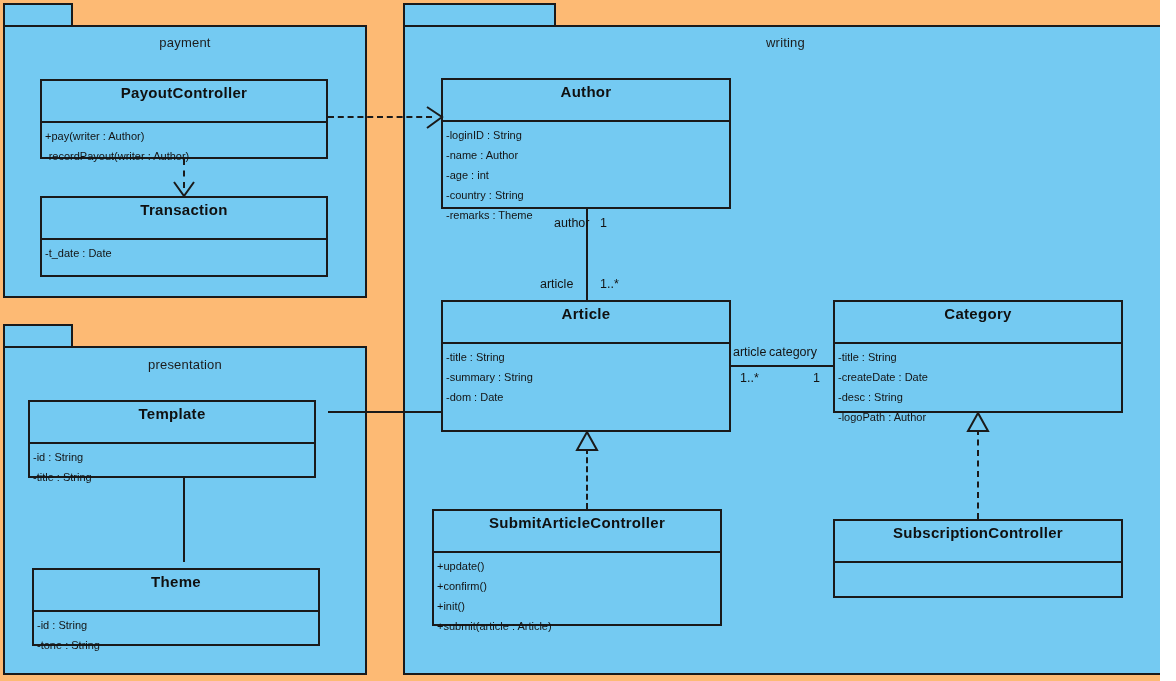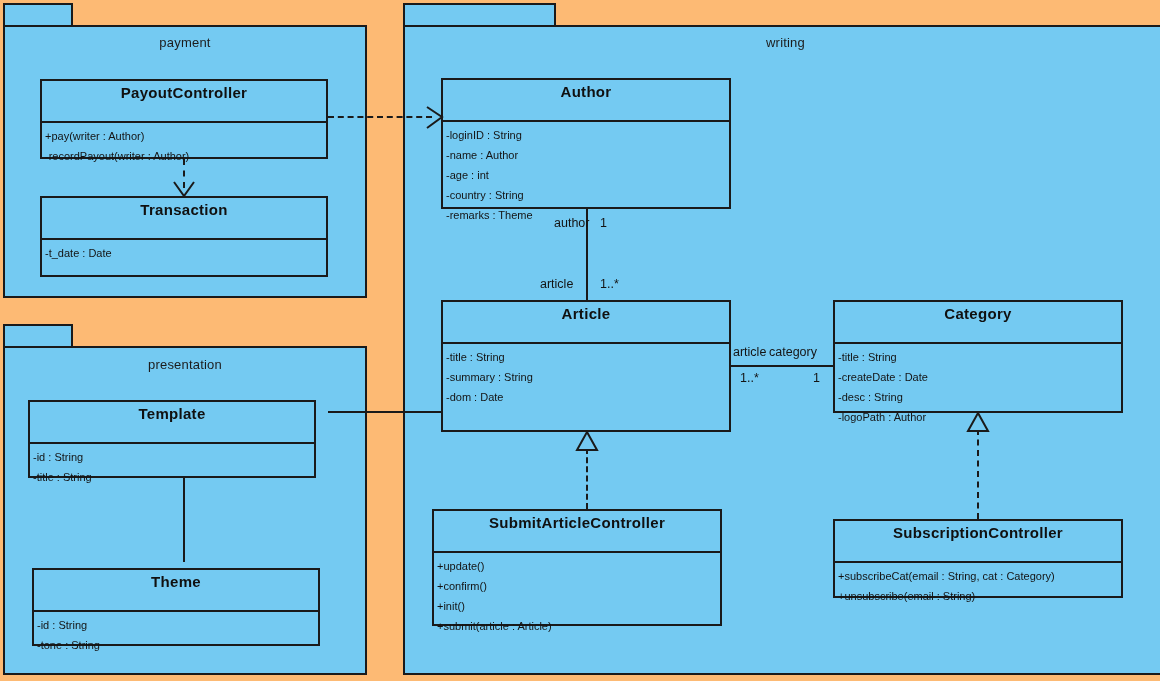--- a/index.html
+++ b/index.html
@@ -197,24 +197,20 @@
     <div class="cls-body">
       <div class="member">+update()</div>
       <div class="member">+confirm()</div>
       <div class="member">+init()</div>
       <div class="member">+submit(article : Article)</div>
     </div>
   </div>
 
   <div class="cls" style="left:833px; top:519px; width:290px; height:79px;">
     <div class="cls-name">SubscriptionController</div>
-    <div class="cls-body">
-      <div class="member">+subscribeCat(email : String, cat : Category)</div>
-      <div class="member">+unsubscribe(email : String)</div>
-    </div>
   </div>
 
   <div class="dash-h" style="left:328px; top:116px; width:104px;"></div>
   <svg class="arrow-svg" style="left:424px; top:105px;" width="22" height="26">
     <path d="M3,2 L18,12 L3,23" fill="none" stroke="#1a1a1a" stroke-width="2"></path>
   </svg>
 
   <div class="ln ln-v" style="left:586px; top:209px; height:91px;"></div>
   <div class="edge-label" style="left:554px; top:216px;">author</div>
   <div class="edge-label" style="left:600px; top:216px;">1</div>

